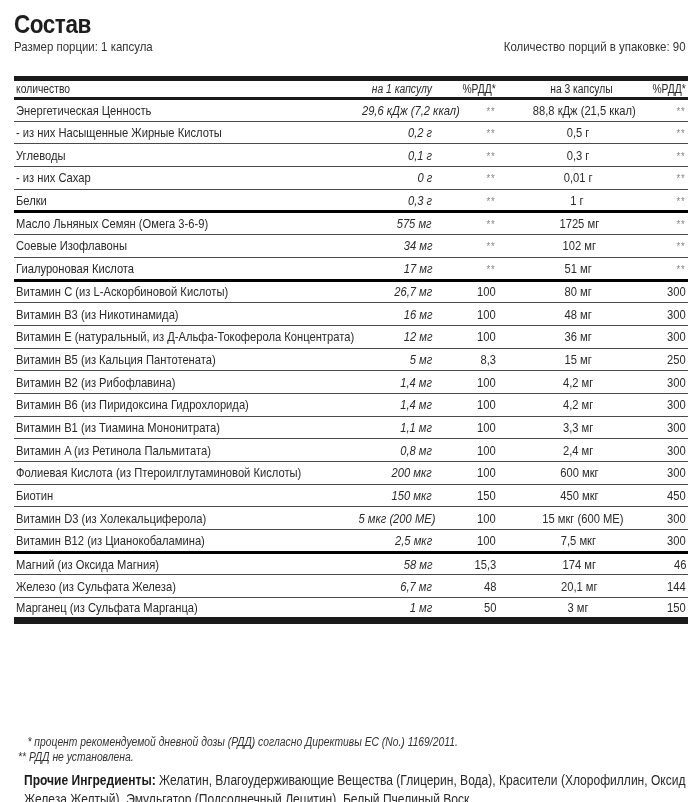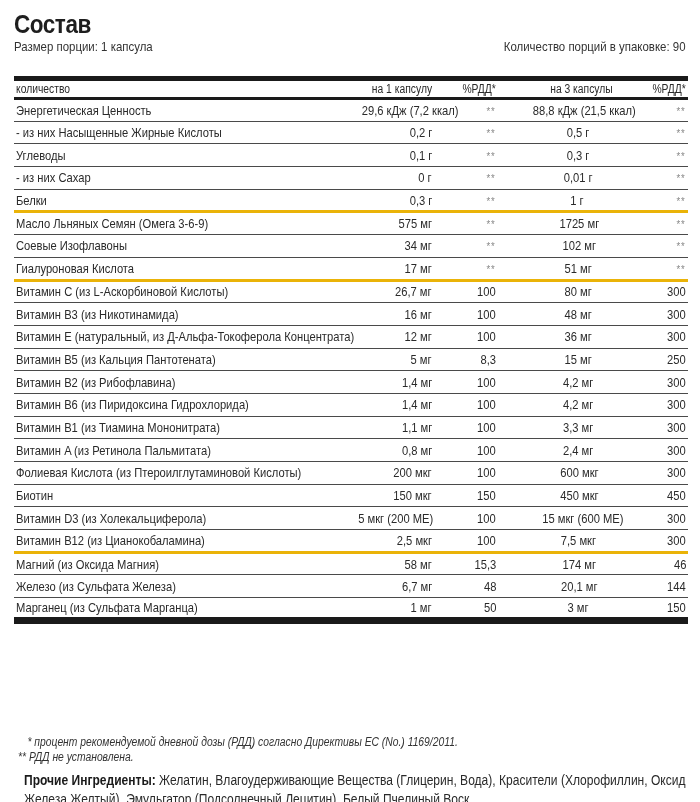--- a/index.html
+++ b/index.html
@@ -43,24 +43,24 @@
       overflow: visible;
       vertical-align: middle;
       color: #2a2a2a;
     }
     table.nut tr.head td {
       border-top: 5px solid #1a1a1a;
       border-bottom: 3px solid #1a1a1a;
       font-size: 12px;
       height: 20px;
     }
-    table.nut tr.sep-thick td { border-bottom: 3px solid #eab308; }
+    table.nut tr.sep-thick td { border-bottom: 3px solid #000000; }
     table.nut tr.last td { border-bottom: 7px solid #1a1a1a; }
     .c-name { width: 330px; }
-    .c-v1 { width: 90px; text-align: right; }
+    .c-v1 { width: 90px; text-align: right; font-style: italic; }
     .c-p1 { width: 78px; text-align: right; padding-right: 16px !important; }
     .c-v3 { width: 128px; text-align: center; }
     .c-p3 { width: 48px; text-align: right; }
     .sq { display: inline-block; transform: scaleX(0.86); transform-origin: left center; }
     .sqr { display: inline-block; transform: scaleX(0.86); transform-origin: right center; }
     .stars { color: #888; font-size: 11px; letter-spacing: 1px; }
     .name-cell .sq { max-width: 400px; }
 
     .foot {
       position: absolute; left: 24px; top: 711px; width: 680px;

